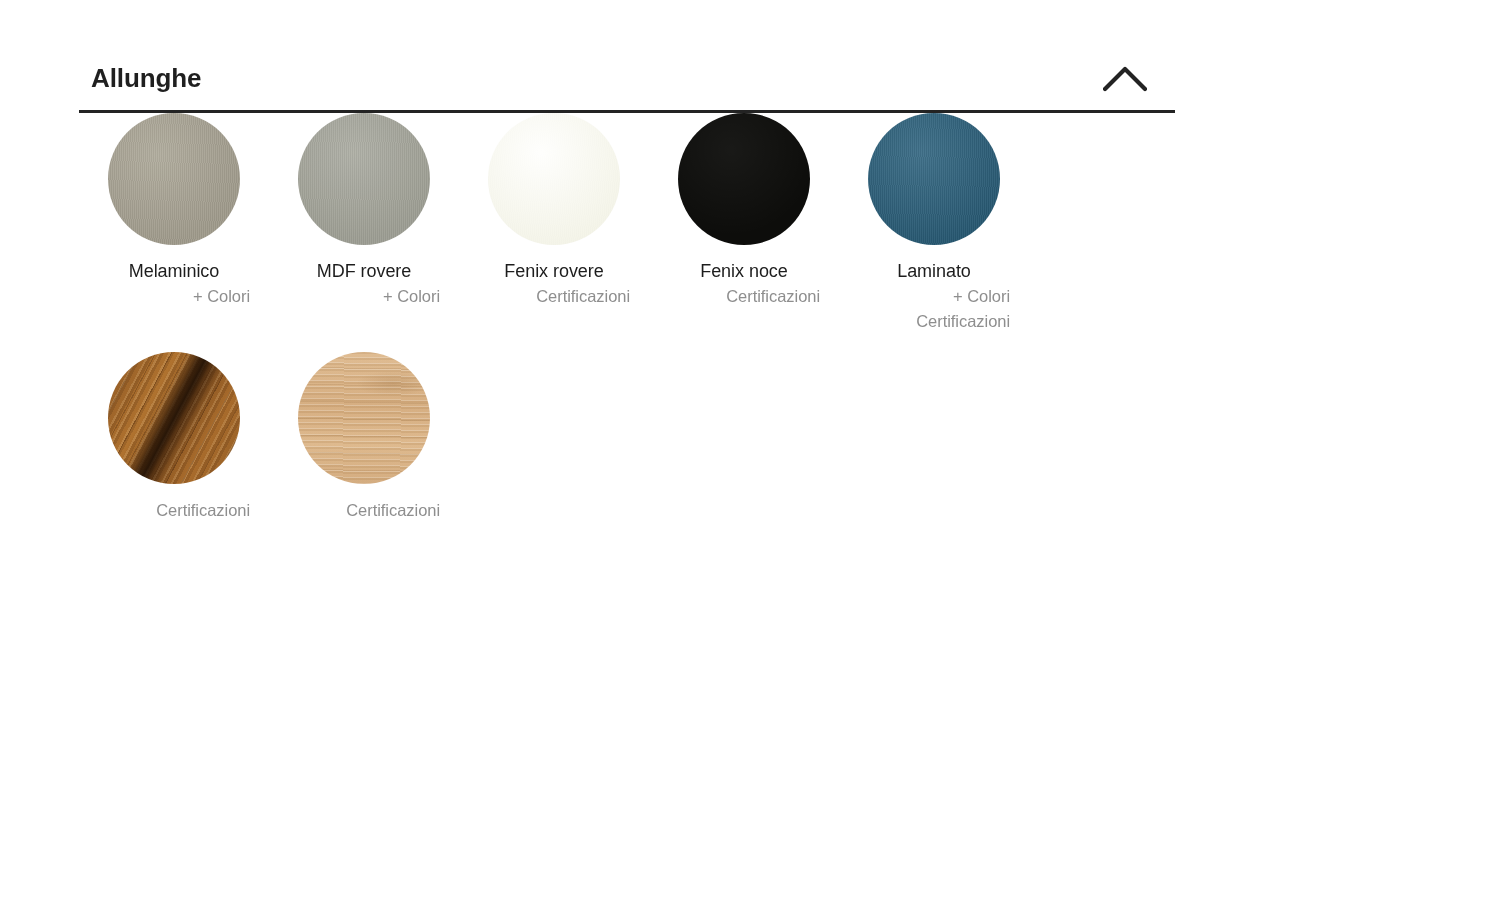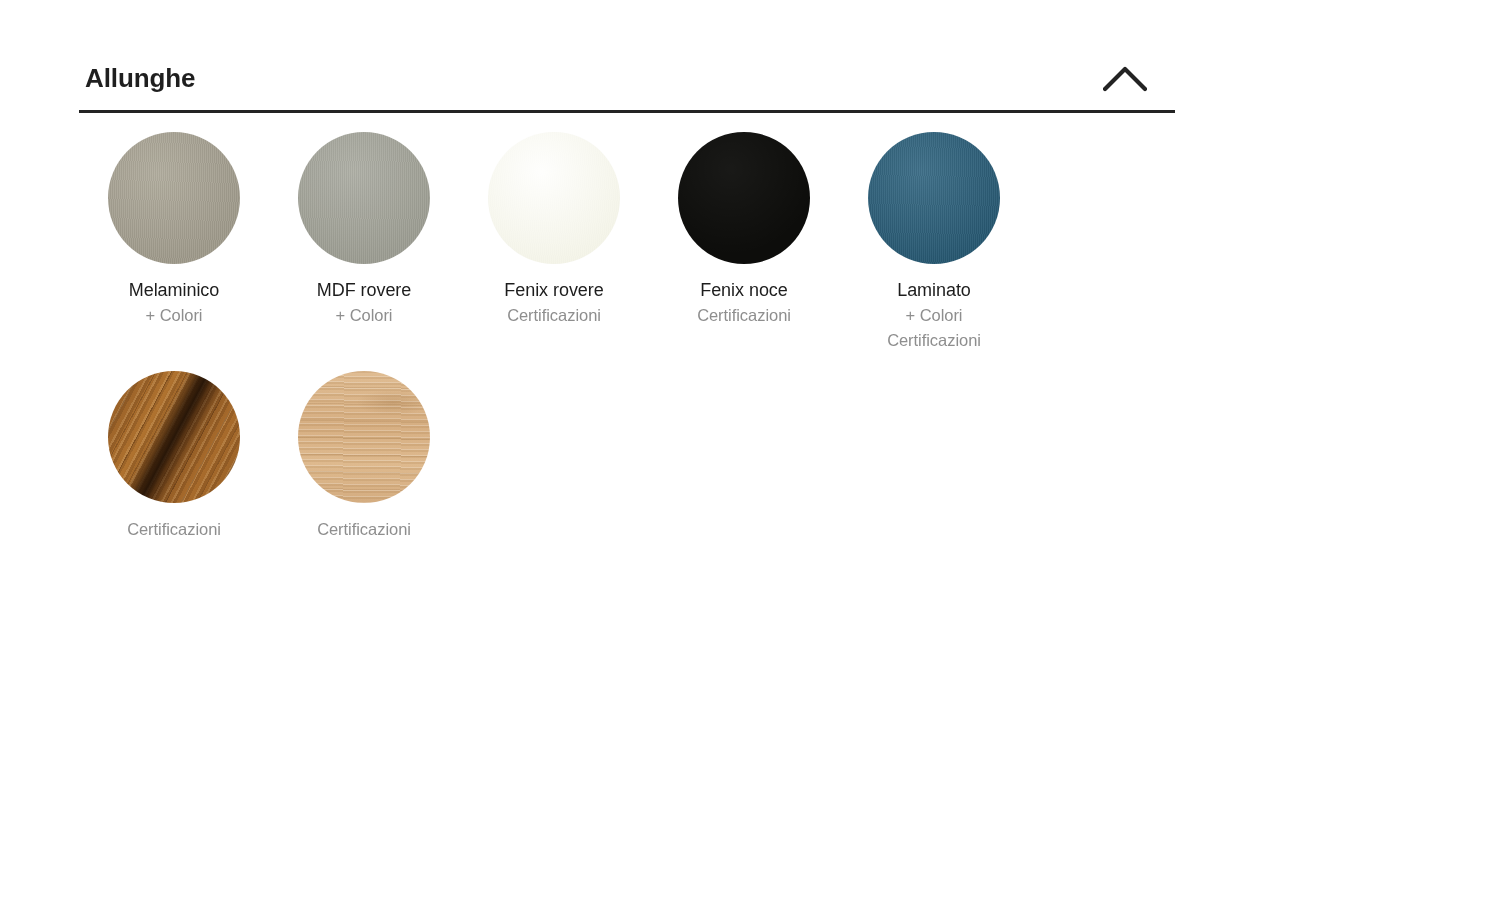--- a/index.html
+++ b/index.html
@@ -31,21 +31,21 @@
     justify-content: space-between;
     border-bottom: 3px solid #232323;
     cursor: pointer;
   }
   .section-title {
     font-size: 26px;
     font-weight: bold;
     color: #1f1f1f;
     letter-spacing: -0.1px;
     line-height: 1;
-    margin: 6px;
+    margin: 12px;
     padding-bottom: 6px;
   }
   .collapse-toggle {
     width: 56px;
     height: 40px;
     display: flex;
     align-items: center;
     justify-content: center;
     background: none;
     border: 0;
@@ -53,21 +53,20 @@
     margin-right: 22px;
     margin-bottom: 4px;
     cursor: pointer;
   }
   .collapse-toggle svg { display: block; }
 
   
   .swatch-grid {
     display: flex;
     flex-wrap: wrap;
-    padding-top: 19px;
   }
   .swatch-item {
     width: 190px;
     display: flex;
     flex-direction: column;
     align-items: center;
     margin-bottom: 18px;
     cursor: pointer;
   }
   .swatch-circle {
@@ -87,20 +86,21 @@
     font-size: 18px;
     color: #1d1d1d;
     line-height: 25px;
     letter-spacing: -0.05px;
   }
   .swatch-meta {
     font-size: 16.5px;
     color: #8e8e8e;
     line-height: 25px;
     letter-spacing: -0.05px;
+    text-align: right;
   }
 
   
   .tex-melaminico {
     background-color: #a9a494;
     background-image:
       repeating-linear-gradient(93deg, rgba(255,255,255,0.055) 0 1px, rgba(0,0,0,0.045) 1px 2px),
       radial-gradient(circle at 38% 32%, rgba(255,255,255,0.10), rgba(0,0,0,0.06) 72%);
   }
   .tex-mdf-laccato {

